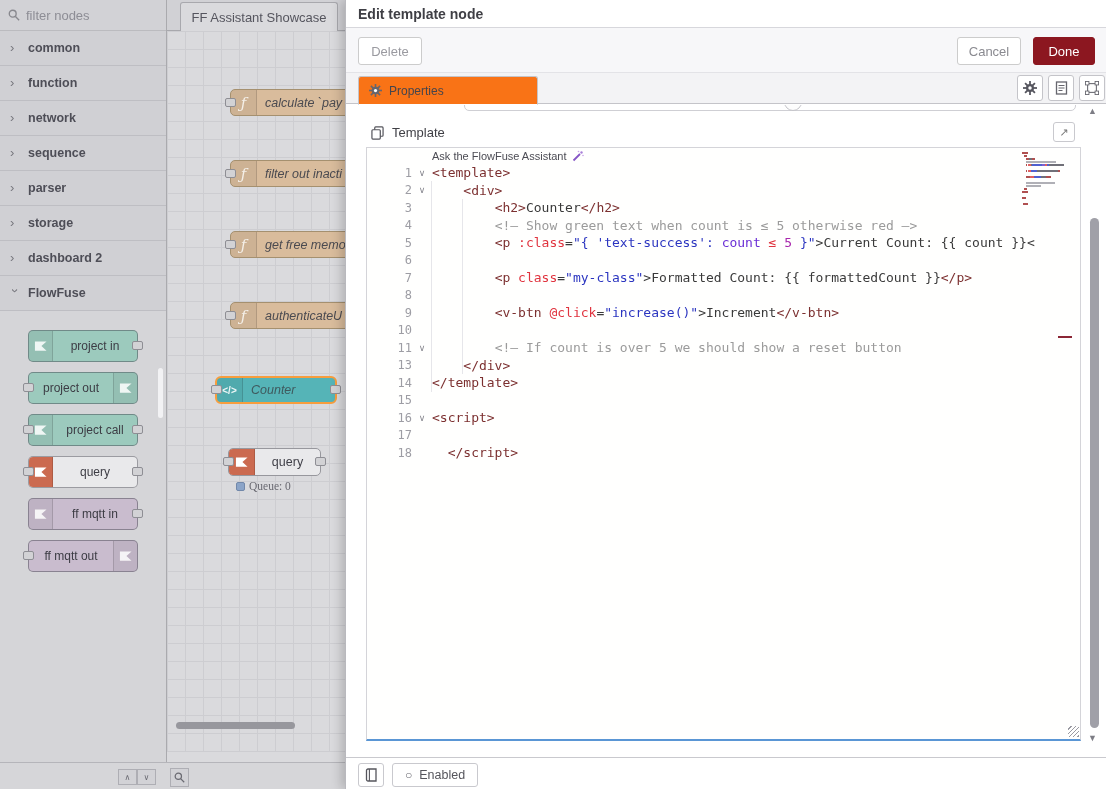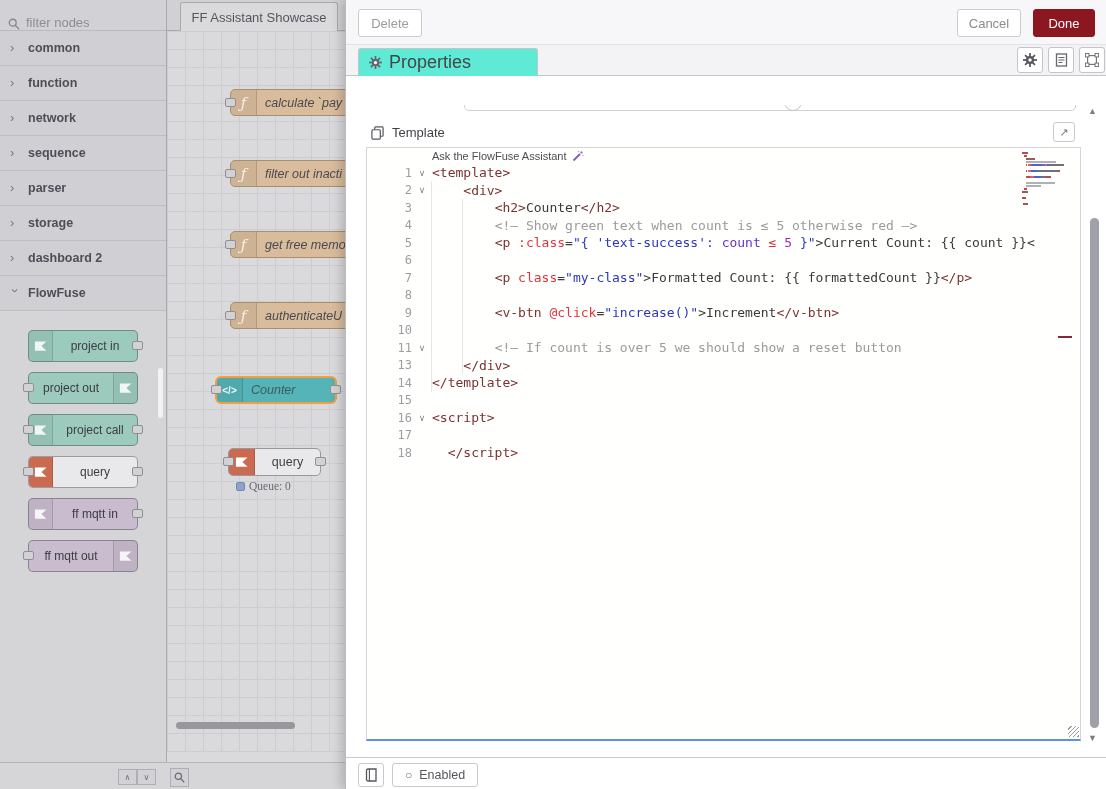--- a/index.html
+++ b/index.html
@@ -1,20 +1,20 @@
 <!DOCTYPE html>
 <html><head>
 <meta charset="utf-8">
 <style>
   *{box-sizing:border-box;margin:0;padding:0}
   html,body{width:1106px;height:789px;overflow:hidden}
   body{position:relative;font-family:"Liberation Sans",sans-serif;background:#fff;color:#333}
   
   #palette{position:absolute;left:0;top:0;width:167px;height:762px;background:#d5d5d8;border-right:1px solid #aaaaae}
-  #filter-row{height:31px;background:#d2d2d6;border-bottom:1px solid #bbbbbf;display:flex;align-items:flex-end;padding:0 8px;gap:6px}
+  #filter-row{height:31px;background:#d2d2d6;border-bottom:1px solid #bbbbbf;display:flex;align-items:center;padding:0 8px;gap:6px}
   #filter-row .ph{font-size:13px;color:#8d8d95}
   .cat-row{height:35px;background:#d0d0d4;border-bottom:1px solid #bebec3;display:flex;align-items:center;padding:0 10px;gap:8px;cursor:pointer}
   .cat-chev{color:#77777e;font-size:13px;width:10px;display:inline-block;transform:translateY(-1px)}
   .cat-chev.open{transform:rotate(90deg)}
   .cat-label{font-size:12.5px;font-weight:bold;color:#4e4e57}
   #palette-nodes{padding-top:19px}
   .pnode{position:relative;width:110px;height:32px;margin:0 auto 10px auto;border:1px solid rgba(60,60,70,.45);border-radius:5px;display:flex;cursor:grab}
   .pnode .plabel{flex:1;display:flex;align-items:center;justify-content:center;font-size:12px;color:#3c3c44}
   .nicon{width:24px;display:flex;align-items:center;justify-content:center;background:rgba(0,0,0,.05)}
   .nicon.left{border-right:1px solid rgba(0,0,0,.14);border-radius:4px 0 0 4px}
@@ -50,21 +50,21 @@
   
   #dialog{position:absolute;left:345px;top:0;width:761px;height:789px;background:#fff;border-left:1px solid #b9b9be;box-shadow:-4px 0 10px rgba(0,0,0,.18)}
   #dlg-header{height:28px;border-bottom:1px solid #d7d7dc;display:flex;align-items:center;padding:0 12px}
   #dlg-title{font-size:14px;font-weight:bold;color:#3f3f45}
   #dlg-buttonbar{position:relative;height:45px;background:#f7f7f9;border-bottom:1px solid #e3e3e7}
   .dlg-btn{position:absolute;top:9px;height:28px;border:1px solid #ccc;border-radius:3px;background:#fff;font-size:13px;display:flex;align-items:center;justify-content:center;cursor:pointer}
   #btn-delete{left:12px;width:64px;color:#9a9aa0}
   #btn-cancel{left:611px;width:64px;color:#8a8a90}
   #btn-done{left:687px;width:62px;background:#8c1720;border-color:#8c1720;color:#fff}
   #dlg-tabbar{position:relative;height:31px;background:#f3f3f5;border-bottom:1px solid #c4c4c9}
-  #tab-properties{position:absolute;left:12px;top:3px;width:180px;height:29px;background:#5eead4;border:1px solid #c4c4c9;border-bottom:1px solid #fff;border-radius:3px 3px 0 0;display:flex;align-items:center;gap:7px;padding:0 10px;font-size:18px;color:#45454c;cursor:pointer}
+  #tab-properties{position:absolute;left:12px;top:3px;width:180px;height:29px;background:#f97316;border:1px solid #c4c4c9;border-bottom:1px solid #fff;border-radius:3px 3px 0 0;display:flex;align-items:center;gap:7px;padding:0 10px;font-size:12px;color:#45454c;cursor:pointer}
   .tb-iconbtn{position:absolute;top:2px;width:26px;height:26px;border:1px solid #c4c4c9;border-radius:3px;background:#fff;display:flex;align-items:center;justify-content:center;cursor:pointer}
   #dlg-content{position:absolute;left:0;top:105px;width:761px;height:652px;overflow:hidden}
   #partial-input{position:absolute;left:118px;top:-24px;width:612px;height:30px;border:1px solid #cfcfd4;border-radius:5px;background:#fff}
   #partial-circle{position:absolute;left:438px;top:-12px;width:18px;height:18px;border:1px solid #c4c4c9;border-radius:50%;background:#fdfdfd}
   #template-row{position:absolute;left:25px;top:20px;display:flex;align-items:flex-end;gap:8px}
   #template-label{font-size:13px;color:#3f3f45}
   #btn-expand-editor{position:absolute;left:707px;top:17px;width:22px;height:20px;border:1px solid #c9c9ce;border-radius:3px;background:#fff;color:#777;font-size:11px;display:flex;align-items:center;justify-content:center;cursor:pointer}
   #editor{position:absolute;left:20px;top:42px;width:715px;height:594px;border:1px solid #d4d4d9;border-bottom:2px solid #5a96d5;background:#fffffe;overflow:hidden}
   #assist-row{height:16px;display:flex;align-items:center;padding-left:65px;gap:5px}
   #assist-text{font-size:11px;color:#4c4c54}
@@ -251,20 +251,23 @@
   <div id="btn-expand" class="ws-btn">∨</div>
   <div id="btn-zoom" class="ws-btn">
     <svg width="11" height="11" viewBox="0 0 14 14">
         <circle cx="5.5" cy="5.5" r="4" fill="none" stroke="#6a6a72" stroke-width="1.6"></circle>
         <line x1="8.7" y1="8.7" x2="13" y2="13" stroke="#6a6a72" stroke-width="1.6"></line>
       </svg>
   </div>
 </div>
 
 <div id="dialog">
+  <div id="dlg-header">
+    <span id="dlg-title">Edit template node</span>
+  </div>
 
   <div id="dlg-buttonbar">
     <div id="btn-delete" class="dlg-btn">Delete</div>
     <div id="btn-cancel" class="dlg-btn">Cancel</div>
     <div id="btn-done" class="dlg-btn">Done</div>
   </div>
 
   <div id="dlg-tabbar">
     <div id="tab-properties">
       <svg width="13" height="13" viewBox="0 0 16 16">

